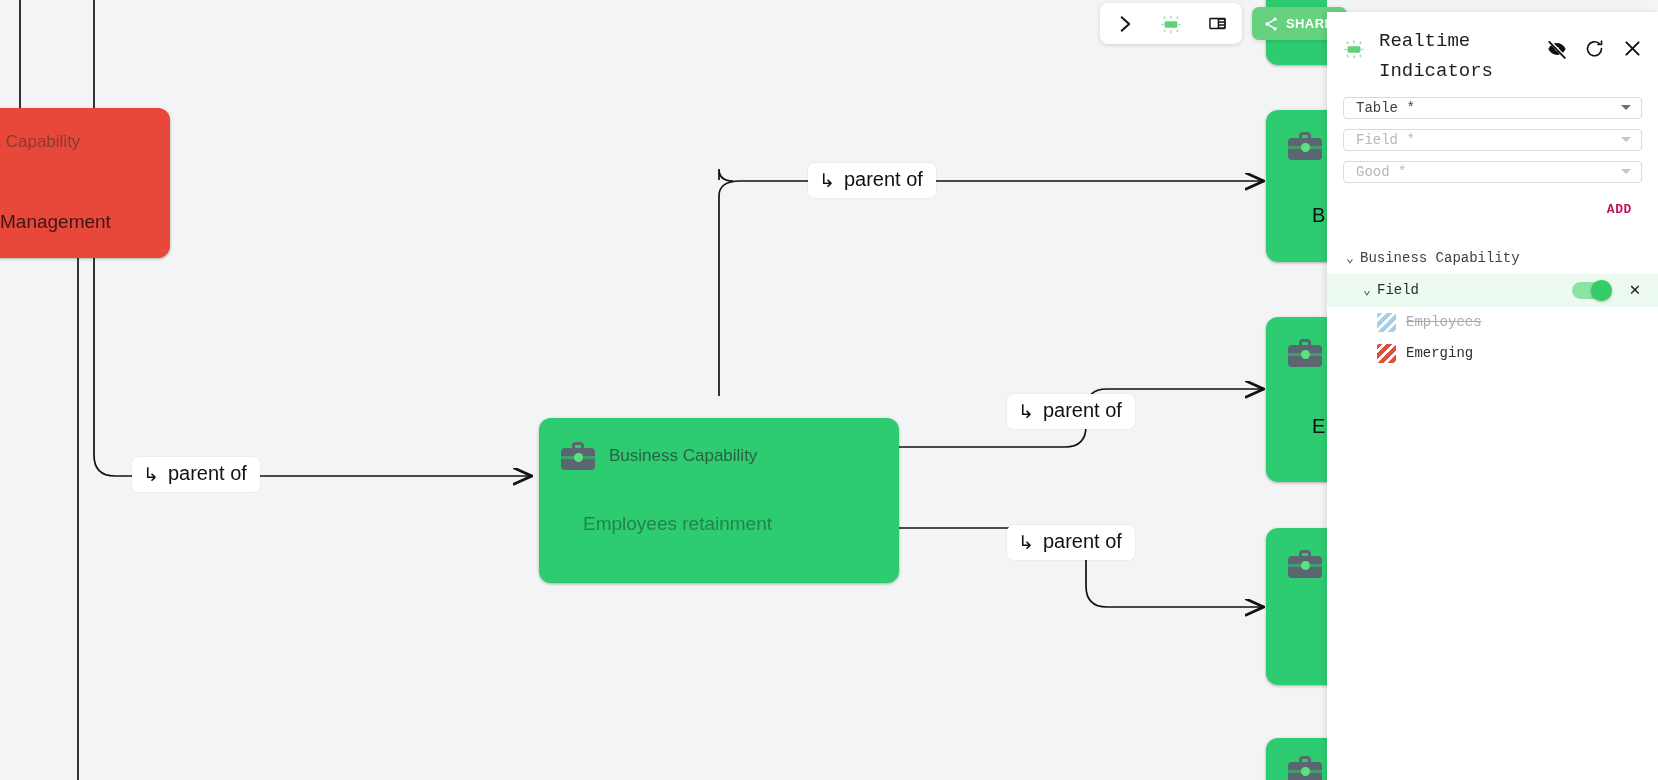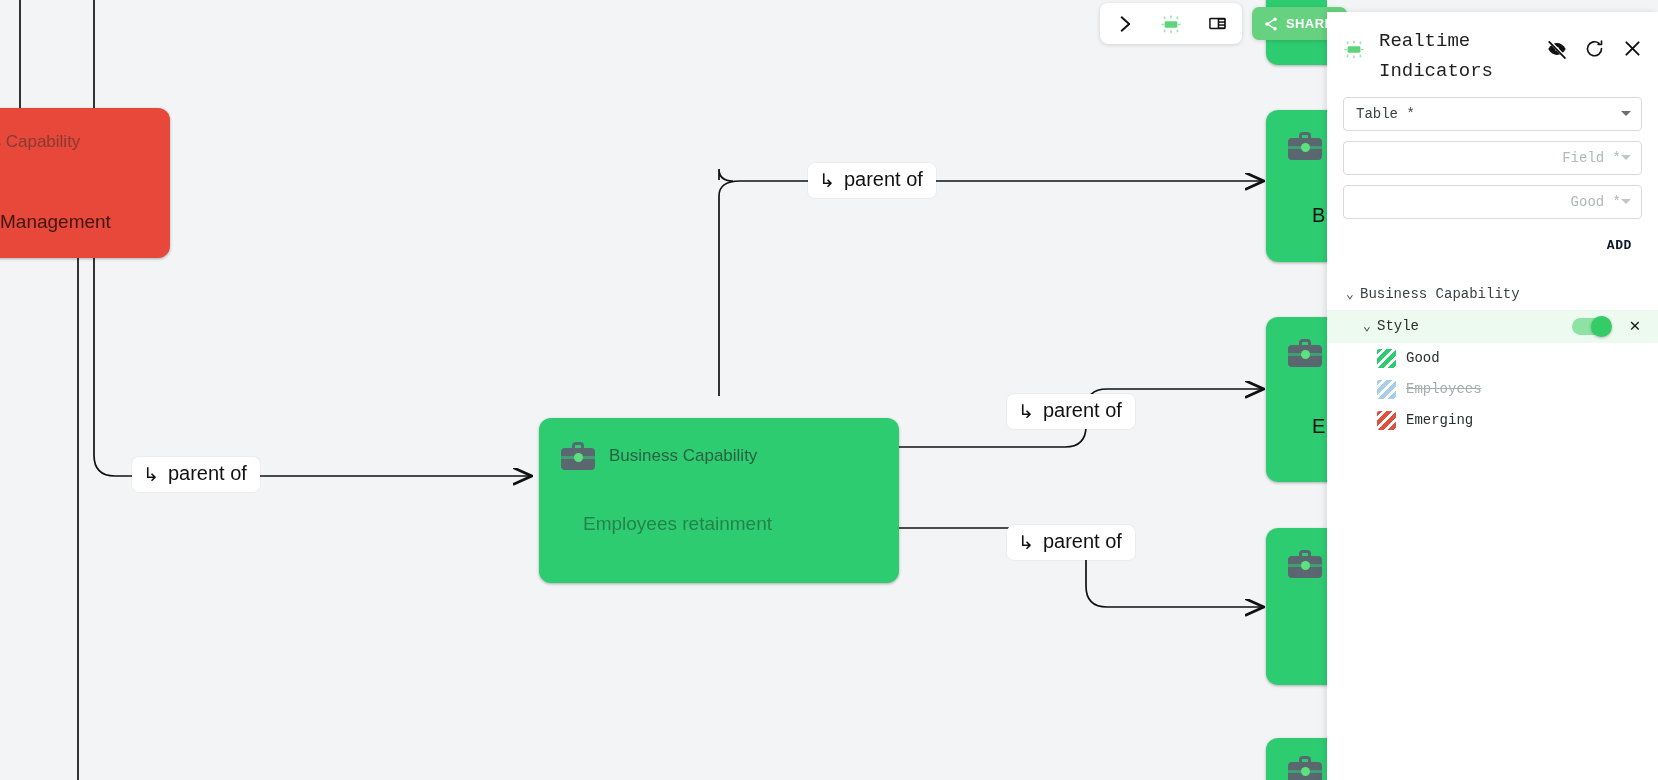--- a/index.html
+++ b/index.html
@@ -143,43 +143,43 @@
     padding-top: 12px;
   }
   .hdr-icon { width: 22px; height: 22px; cursor: pointer; display:block; }
 
   
   .rt-icon { position: relative; width: 22px; height: 22px; margin-top: 12px; flex: 0 0 auto; }
 
   
   .field {
     margin: 0 16px 10px 16px;
-    height: 34px;
+    height: 22px;
     border: 1px solid #d8dbdd;
     border-radius: 4px;
     display: flex; align-items: center;
     padding: 0 10px 0 12px;
     cursor: pointer;
     background: #fff;
   }
   .field-label { flex: 1; font-size: 14px; }
   .field.filled .field-label { color: #3d4043; }
-  .field.empty  .field-label { color: #b3b7ba; text-align: right; }
+  .field.empty  .field-label { color: #b3b7ba; }
   .caret {
     width: 0; height: 0;
     border-left: 5px solid transparent;
     border-right: 5px solid transparent;
     border-top: 5px solid #6b6f73;
   }
   .field.empty .caret { border-top-color: #c2c6c9; }
 
   #add-row { display: flex; justify-content: flex-end; padding: 3px 22px 0 0; }
   #add-btn {
     font-size: 13px; font-weight: 700; letter-spacing: .6px;
-    color: #0f172a; cursor: default; padding: 6px 4px;
+    color: #be185d; cursor: default; padding: 6px 4px;
   }
 
   
   #tree { margin-top: 20px; }
   .tree-row {
     display: flex; align-items: center;
     height: 31px;
     font-size: 14px;
     cursor: pointer;
   }
@@ -452,31 +452,27 @@
 
     <div id="tree">
 
       <div class="tree-row level0">
         <span class="chev">⌄</span>
         <span class="tree-label">Business Capability</span>
       </div>
 
       <div class="tree-row level1">
         <span class="chev">⌄</span>
-        <span class="tree-label">Style</span>
+        <span class="tree-label">Field</span>
         <span class="toggle">
             <span class="knob"></span>
           </span>
         <span class="row-close">✕</span>
       </div>
 
-      <div class="tree-row level2">
-        <span class="swatch" style="background:repeating-linear-gradient(135deg,#2ecc71 0 4px,#ffffff 4px 7px);"></span>
-        <span class="tree-label">Good</span>
-      </div>
 
       <div class="tree-row level2 disabled">
         <span class="swatch" style="background:repeating-linear-gradient(135deg,#a8cfe8 0 4px,#ffffff 4px 7px);"></span>
         <span class="tree-label">Employees</span>
       </div>
 
       <div class="tree-row level2">
         <span class="swatch" style="background:repeating-linear-gradient(135deg,#e0503f 0 4px,#ffffff 4px 7px);"></span>
         <span class="tree-label">Emerging</span>
       </div>

